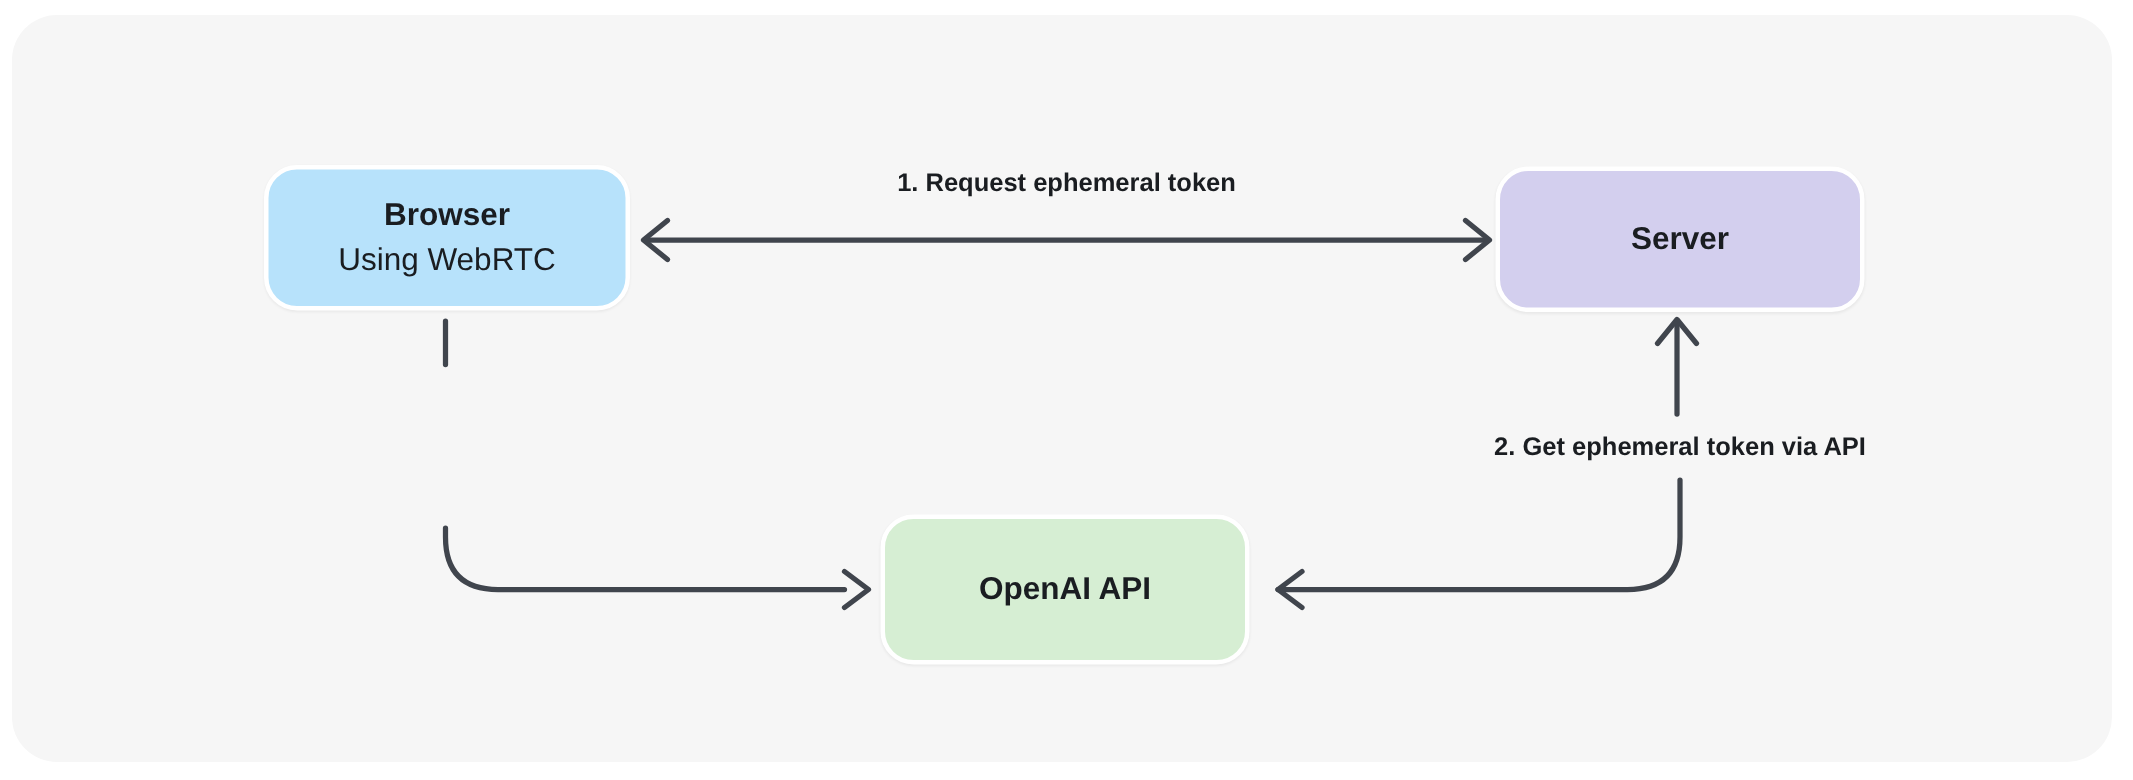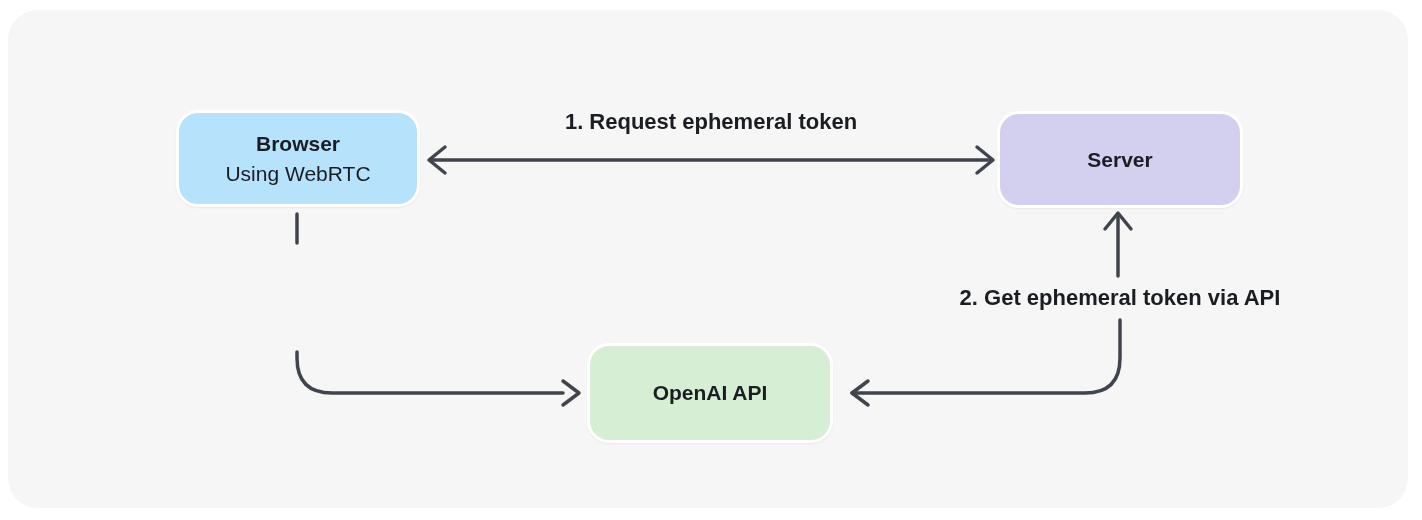--- a/index.html
+++ b/index.html
@@ -33,21 +33,21 @@
   }
   .node .title{font-weight:700;}
   .node .subtitle{font-weight:400;}
   .node-browser{left:176px;top:110px;width:238px;height:91px;}
   .node-server{left:997px;top:111px;width:240px;height:91px;}
   .node-openai{left:587px;top:343px;width:240px;height:94px;text-align:right;}
   .edge-label{
     position:absolute;
     color:#1a1d21;
     font-weight:700;
-    font-size:22px;
+    font-size:17px;
     line-height:32px;
     text-align:center;
     transform:translate(-50%,-50%);
     white-space:nowrap;
   }
   .label-1{left:711px;top:122px;}
   .label-2{left:1120px;top:298px;}
   .label-3{left:302px;top:300px;white-space:normal;width:430px;}
 </style>
 </head>

